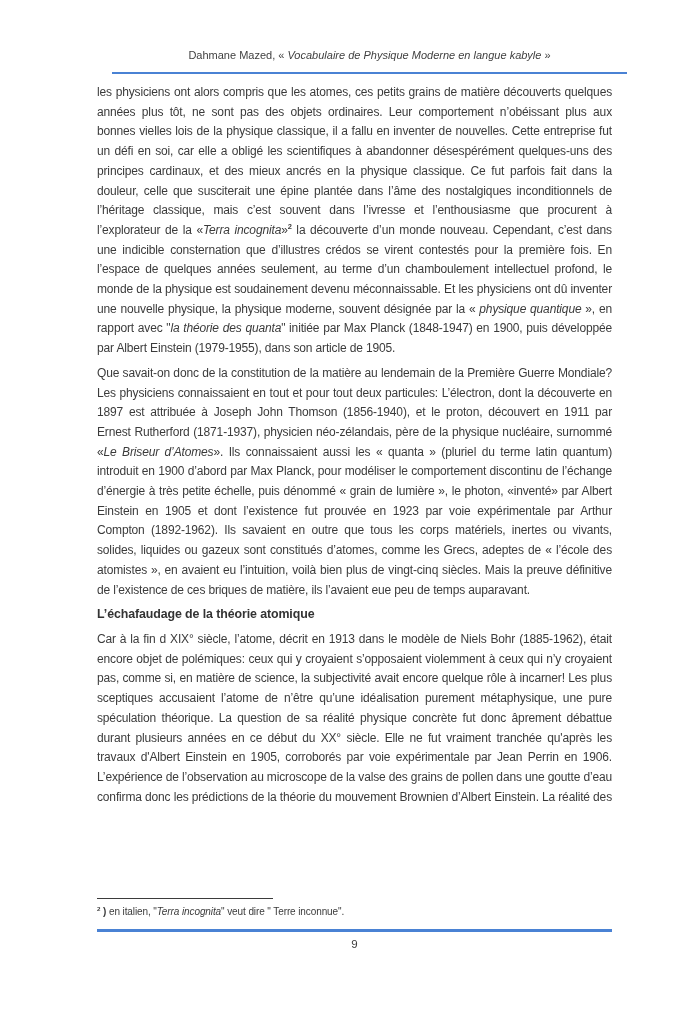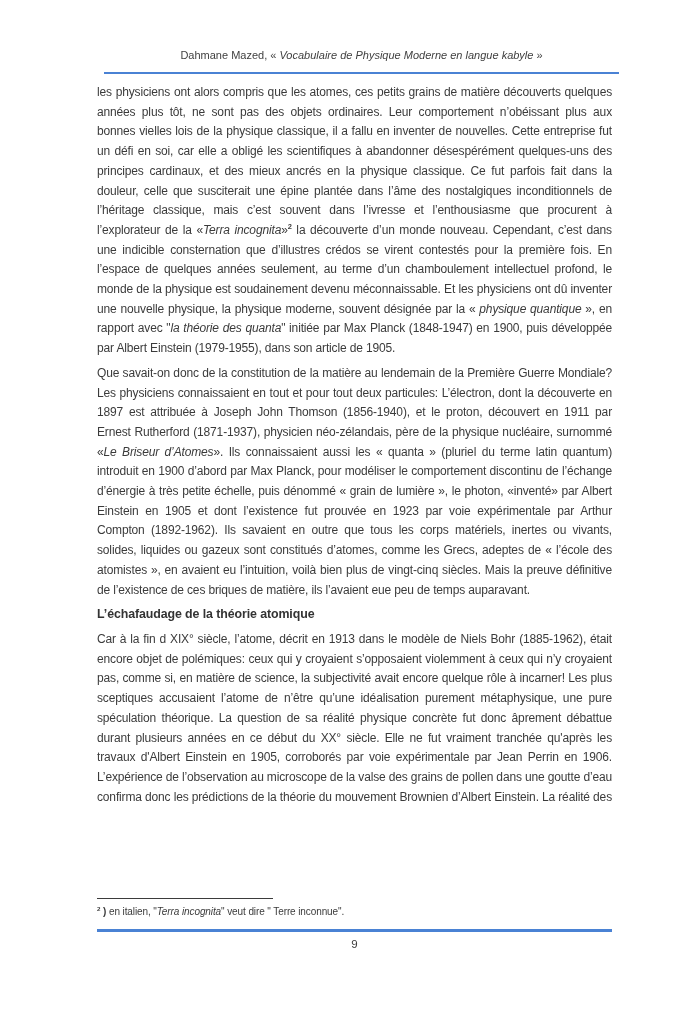--- a/index.html
+++ b/index.html
@@ -10,21 +10,21 @@
   }
   .page {
     position: relative;
     width: 700px; height: 1028px;
     background: #ffffff;
     color: #3b3b3b;
     overflow: hidden;
   }
   .header {
     position: absolute;
-    top: 48px; left: 104px; width: 515px;
+    top: 48px; left: 112px; width: 515px;
     text-align: center;
     font-size: 11px; line-height: 15px;
     color: #3f3f3f;
     border-bottom: 2.5px solid #4a82d4;
     padding-bottom: 9px;
   }
   .main {
     position: absolute;
     top: 83px; left: 97px; width: 515px;
     font-size: 12px;

